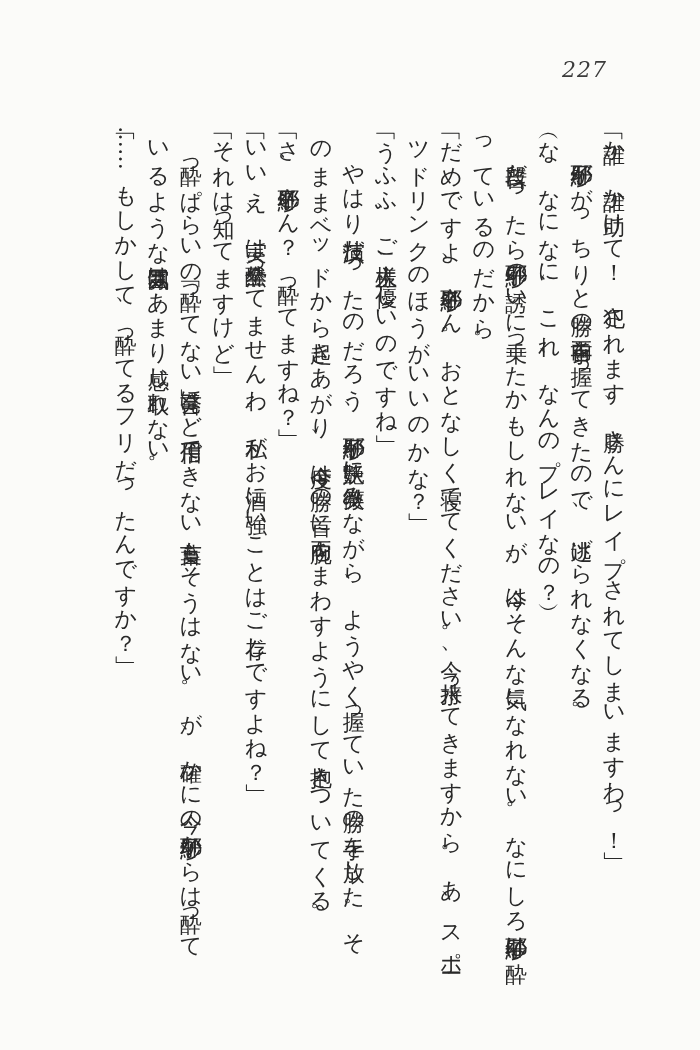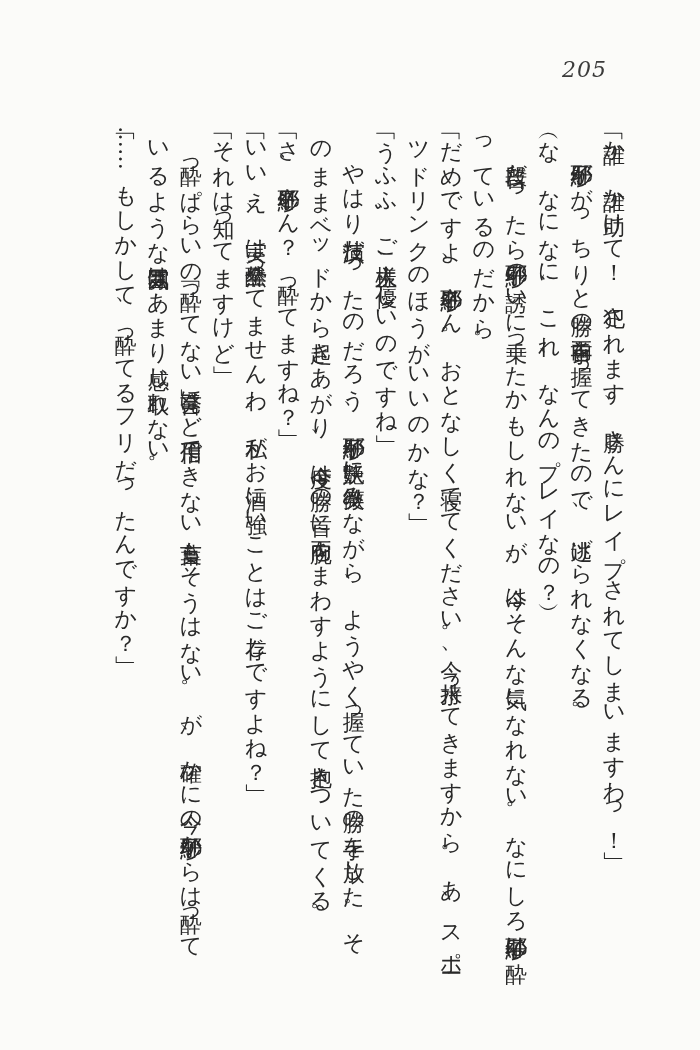--- a/index.html
+++ b/index.html
@@ -45,21 +45,21 @@
     text-indent: 0;
   }
   .para.indent {
     text-indent: 1em;
   }
 </style>
 </head>
 <body>
 
 <div class="page">
-  <div class="page-number">205</div>
+  <div class="page-number">227</div>
   <div class="text-block">
       <p class="para">「誰か、誰か助けて！　犯されます、勝さんにレイプされてしまいますわっ！」</p>
       <p class="para indent">紗耶子ががっちりと勝の両手首を握ってきたので、逃げられなくなる。</p>
       <p class="para">（な、なになに、これ、なんのプレイなの？）</p>
       <p class="para indent">普段だったら紗耶子の誘いに乗ったかもしれないが、今はそんな気になれない。なにしろ紗耶子は酔っているのだから。</p>
       <p class="para">「だめですよ、紗耶子さん。おとなしく寝ててください。今、水持ってきますから。あ、スポーツドリンクのほうがいいのかな？」</p>
       <p class="para">「うふふ、ご主人様、優しいのですね」</p>
       <p class="para indent">やはり演技だったのだろう、紗耶子が妖艶に微笑みながら、ようやく握っていた勝の手を放した。そのままベッドから起きあがり、今度は勝の首に両腕をまわすようにして抱きついてくる。</p>
       <p class="para">「さ、紗耶子さん？　酔ってますね？」</p>
       <p class="para">「いいえ、実は全然酔ってませんわ。私がお酒に強いことはご存じですよね？」</p>

